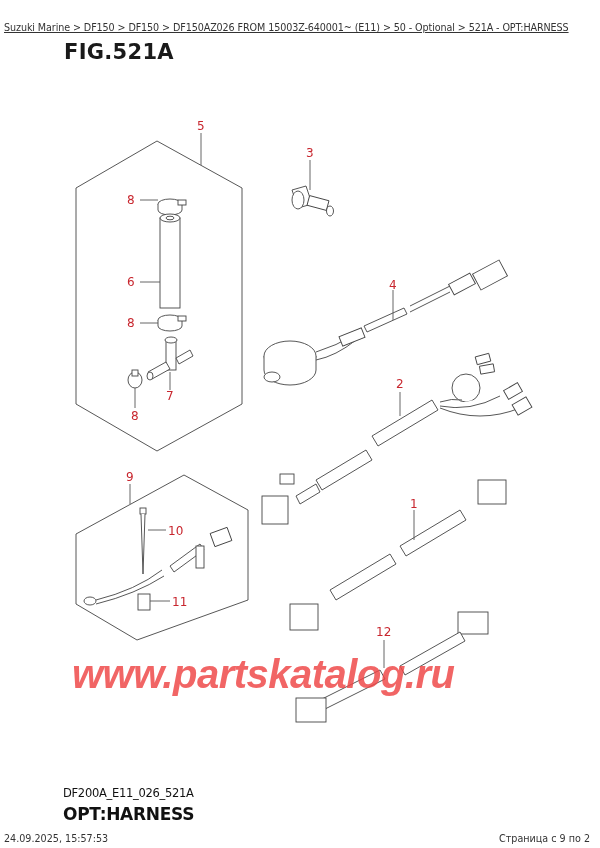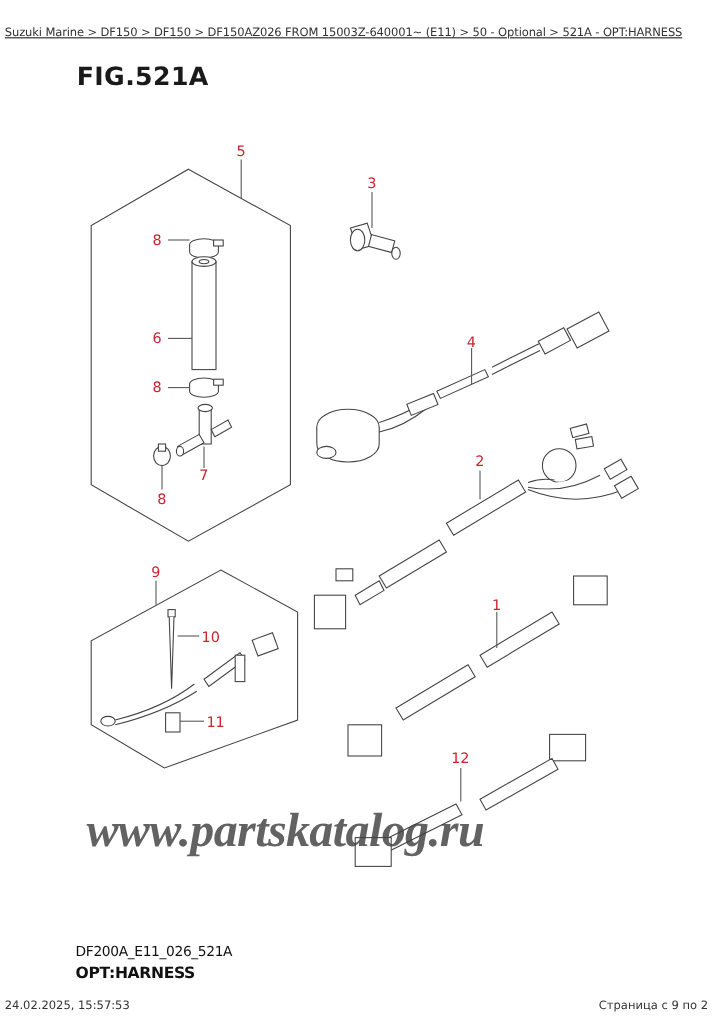--- a/index.html
+++ b/index.html
@@ -1,26 +1,26 @@
 <!DOCTYPE html>
 <html><head>
 <meta charset="utf-8">
 <style>
   html, body { margin: 0; padding: 0; background: #ffffff; }
   body { width: 600px; height: 848px; position: relative; overflow: hidden;
          font-family: "DejaVu Sans", "Liberation Sans", sans-serif; color: #222; }
   .breadcrumb { position: absolute; left: 4px; top: 22px; font-size: 9.6px; color: #333; white-space: nowrap; letter-spacing: -0.1px; text-decoration: underline; }
-  .fig-title { position: absolute; left: 64px; top: 52px; font-size: 21px; font-weight: bold; color: #1a1a1a; letter-spacing: 0.3px; text-align: right; }
+  .fig-title { position: absolute; left: 64px; top: 40px; font-size: 21px; font-weight: bold; color: #1a1a1a; letter-spacing: 0.3px; text-align: right; }
   .diagram { position: absolute; left: 0; top: 0; width: 600px; height: 848px; }
   .diagram svg { width: 600px; height: 848px; }
   .callout { font-family: "DejaVu Sans", sans-serif; font-size: 12px; fill: #c8262e; }
-  .watermark { position: absolute; left: 72px; top: 668px; font-family: Liberation Serif, serif; font-weight: bold; font-style: italic;
-               font-size: 40px; color: #404040; opacity: 0.82; letter-spacing: -0.5px; white-space: nowrap; }
+  .watermark { position: absolute; left: 72px; top: 652px; font-family: Liberation Sans, sans-serif; font-weight: bold; font-style: italic;
+               font-size: 40px; color: #ef4444; opacity: 0.82; letter-spacing: -0.5px; white-space: nowrap; }
   .code-label { position: absolute; left: 63px; top: 786px; font-size: 11.5px; font-weight: normal; color: #111; letter-spacing: -0.3px; }
-  .name-label { position: absolute; left: 63px; top: 804px; font-size: 13px; font-weight: bold; color: #111; letter-spacing: -0.3px; }
+  .name-label { position: absolute; left: 63px; top: 804px; font-size: 17px; font-weight: bold; color: #111; letter-spacing: -0.3px; }
   .footer-left { position: absolute; left: 4px; top: 833px; font-size: 9.6px; color: #333; }
   .footer-right { position: absolute; right: 10px; top: 833px; font-size: 9.6px; color: #333; }
   .part line, .part path, .part rect, .part ellipse, .part circle, .part polygon, .part polyline { stroke: #444; stroke-width: 0.9; fill: #fff; }
   .lead { stroke: #555; stroke-width: 0.9; fill: none; }
   .frame { stroke: #444; stroke-width: 0.9; fill: none; }
 </style>
 </head>
 <body>
 
 <div class="breadcrumb">Suzuki Marine &gt; DF150 &gt; DF150 &gt; DF150AZ026 FROM 15003Z-640001~ (E11) &gt; 50 - Optional &gt; 521A - OPT:HARNESS</div>
@@ -161,14 +161,14 @@
   <line class="lead" x1="150" y1="601" x2="170" y2="601"></line>
   <text class="callout" x="172" y="606">11</text>
 </svg>
 </div>
 
 <div class="watermark">www.partskatalog.ru</div>
 
 <div class="code-label">DF200A_E11_026_521A</div>
 <div class="name-label">OPT:HARNESS</div>
 
-<div class="footer-left">24.02.2025, 15:57:53</div>
+<div class="footer-left">24.09.2025, 15:57:53</div>
 <div class="footer-right">Страница с 9 по 2</div>
 
 </body></html>

